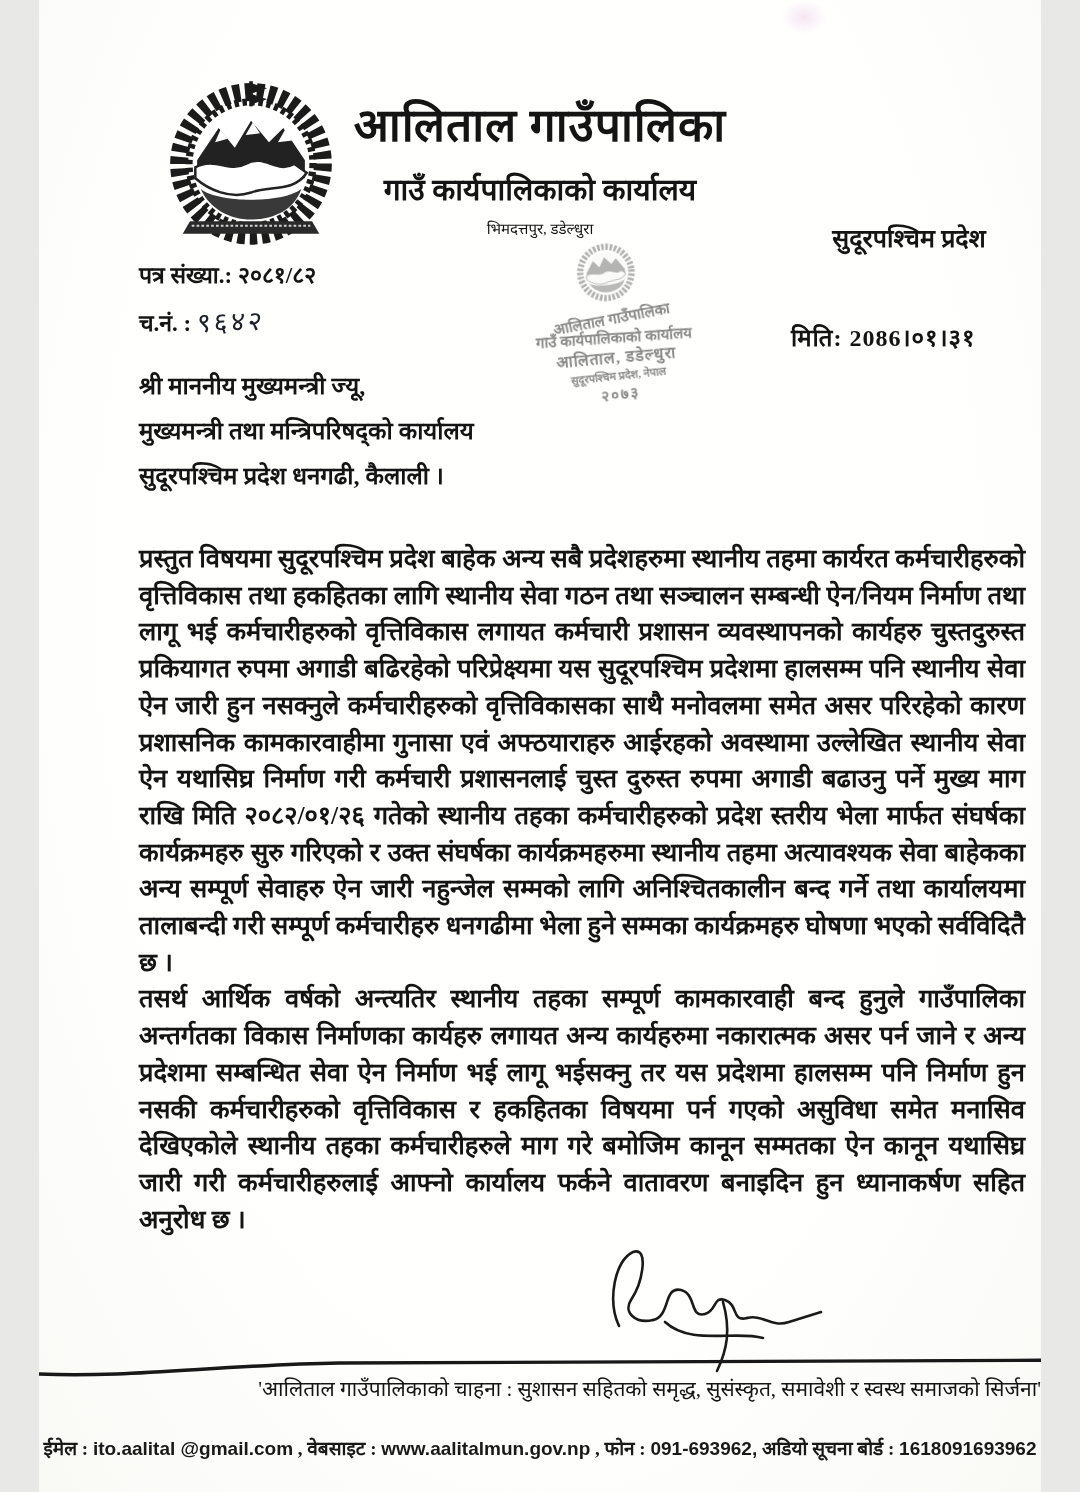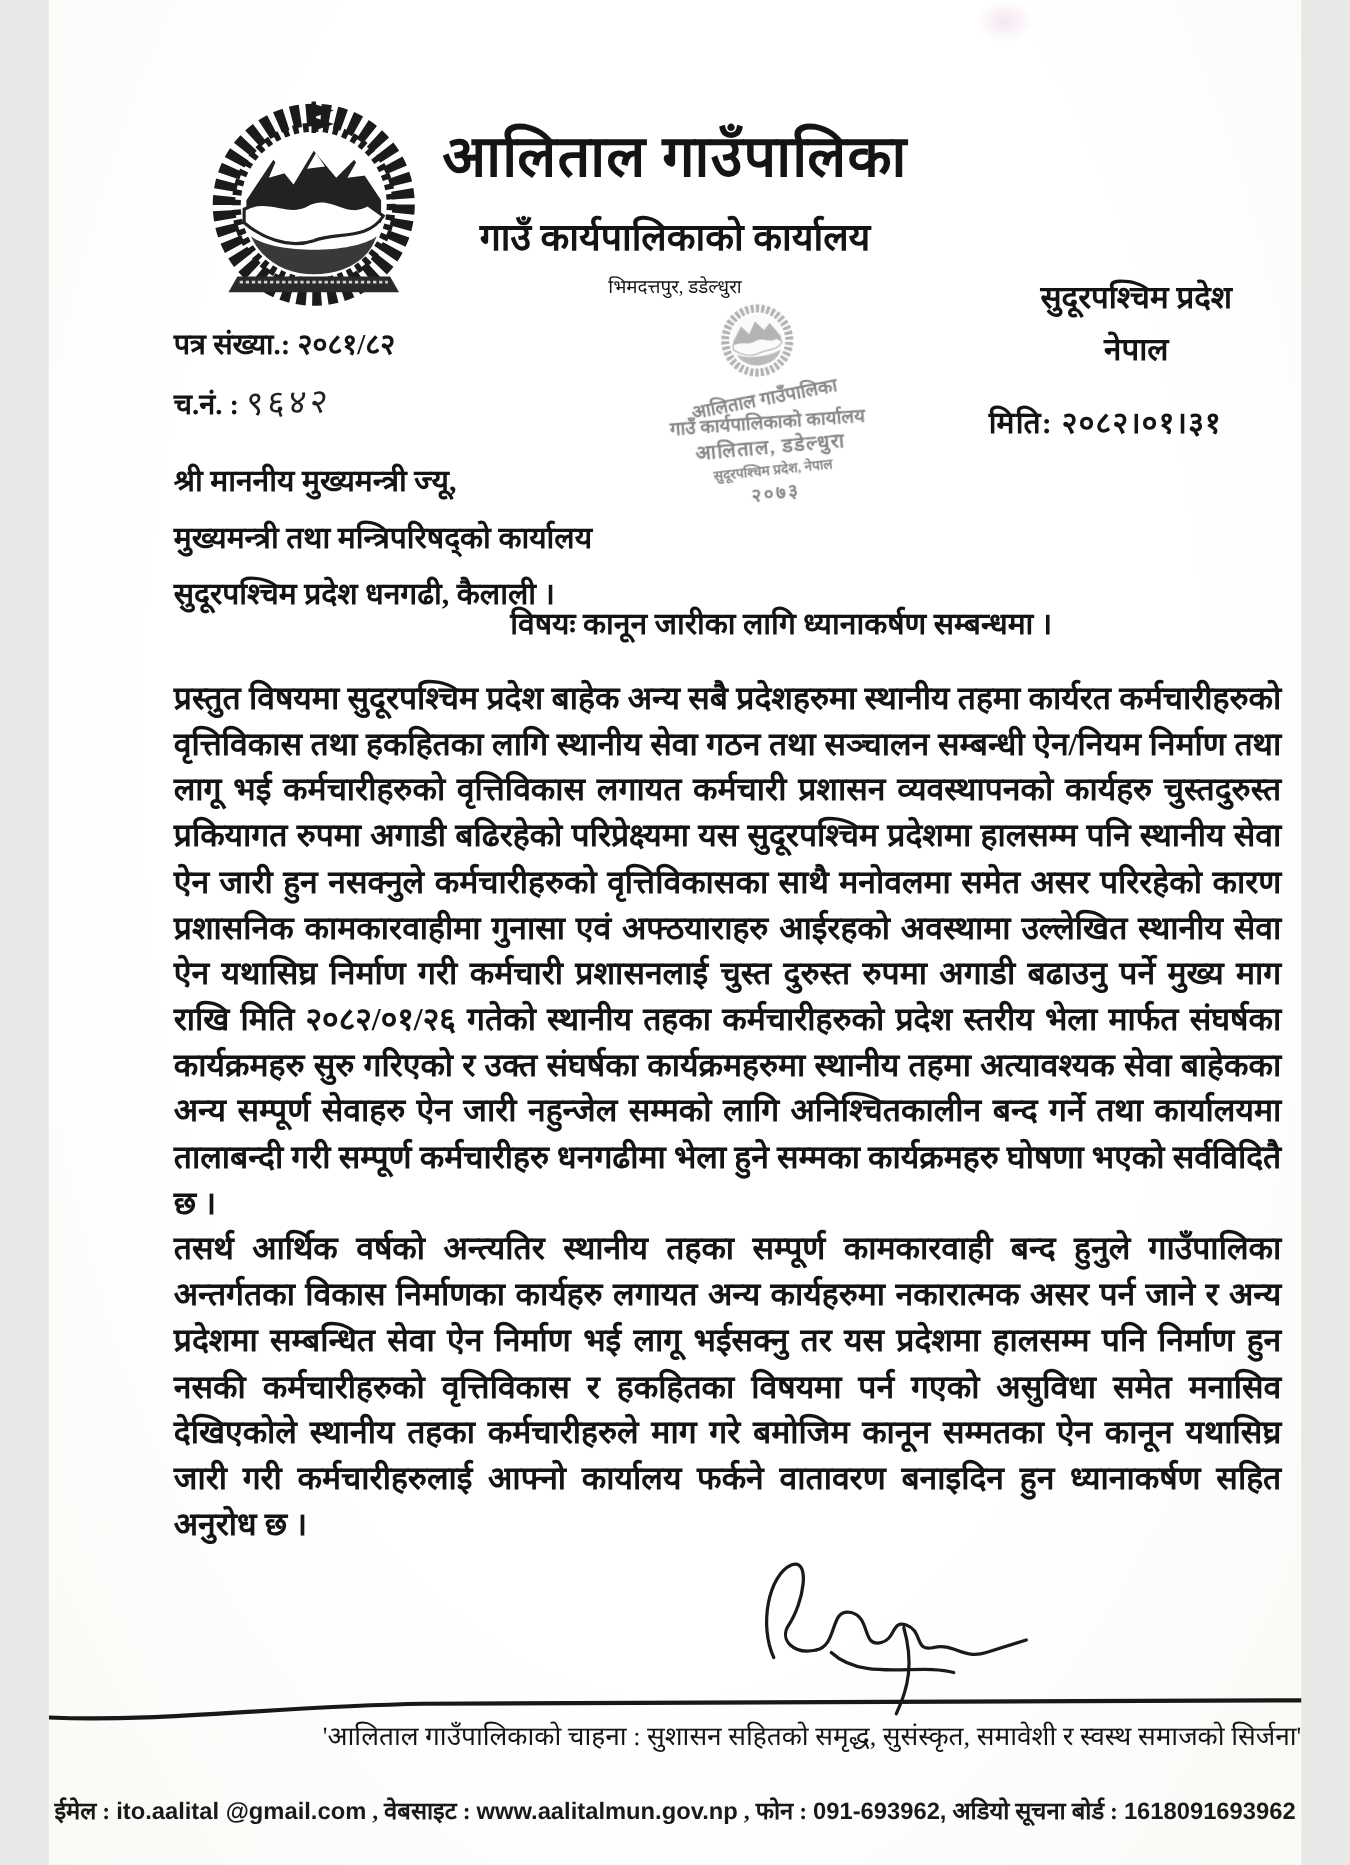--- a/index.html
+++ b/index.html
@@ -68,34 +68,33 @@
       <path d="M17,84.5 L83,84.5" stroke="#cfcfcf" stroke-width="1.2" stroke-dasharray="1.5 1.2"></path>
     </svg>
   </div>
 
   <div class="abs title">आलिताल गाउँपालिका</div>
   <div class="abs office">गाउँ कार्यपालिकाको कार्यालय</div>
   <div class="abs addr">भिमदत्तपुर, डडेल्धुरा</div>
 
   <div class="abs province">
     <div>सुदूरपश्चिम प्रदेश</div>
-    <div>नेपाल</div>
   </div>
 
   <div class="abs refline">
     <span>पत्र संख्या.:</span>
     <span>२०८१/८२</span>
   </div>
   <div class="abs chline">
     <span>च.नं. :</span>
     <span class="handwrit">९६४२</span>
   </div>
   <div class="abs dateline">
     <span>मिति:</span>
-    <span>२०८२।०१।३१</span>
+    <span>2086।०१।३१</span>
   </div>
 
   <div class="abs stamp">
     <svg width="66" height="66" viewBox="0 0 100 103" style="opacity:.65">
       <g fill="none" stroke="#6b6b6b">
         <circle cx="50" cy="50" r="40" stroke-width="10" stroke-dasharray="4 2.6"></circle>
       </g>
       <circle cx="50" cy="50" r="32" fill="#f4f4f2"></circle>
       <path d="M20,48 L32,30 L41,41 L50,26 L60,38 L68,30 L80,48 L80,58 L20,58 Z" fill="#6f6f6f"></path>
       <path d="M19,52 C30,46 38,55 47,50 C58,44 64,56 74,50 L81,55 C74,66 60,62 50,66 C38,70 26,64 19,58 Z" fill="#f4f4f2" stroke="#6f6f6f" stroke-width="1.4"></path>
@@ -107,21 +106,20 @@
     <div class="s-line l4">सुदूरपश्चिम प्रदेश, नेपाल</div>
     <div class="s-line l5">२०७३</div>
   </div>
 
   <div class="abs recipient">
     <div>श्री माननीय मुख्यमन्त्री ज्यू,</div>
     <div>मुख्यमन्त्री तथा मन्त्रिपरिषद्को कार्यालय</div>
     <div>सुदूरपश्चिम प्रदेश धनगढी, कैलाली ।</div>
   </div>
 
-  <div class="abs subject">विषयः कानून जारीका लागि ध्यानाकर्षण सम्बन्धमा ।</div>
 
   <div class="abs body-text">
     <p>प्रस्तुत विषयमा सुदूरपश्चिम प्रदेश बाहेक अन्य सबै प्रदेशहरुमा स्थानीय तहमा कार्यरत कर्मचारीहरुको वृत्तिविकास तथा हकहितका लागि स्थानीय सेवा गठन तथा सञ्चालन सम्बन्धी ऐन/नियम निर्माण तथा लागू भई कर्मचारीहरुको वृत्तिविकास लगायत कर्मचारी प्रशासन व्यवस्थापनको कार्यहरु चुस्तदुरुस्त प्रकियागत रुपमा अगाडी बढिरहेको परिप्रेक्ष्यमा यस सुदूरपश्चिम प्रदेशमा हालसम्म पनि स्थानीय सेवा ऐन जारी हुन नसक्नुले कर्मचारीहरुको वृत्तिविकासका साथै मनोवलमा समेत असर परिरहेको कारण प्रशासनिक कामकारवाहीमा गुनासा एवं अफ्ठयाराहरु आईरहको अवस्थामा उल्लेखित स्थानीय सेवा ऐन यथासिघ्र निर्माण गरी कर्मचारी प्रशासनलाई चुस्त दुरुस्त रुपमा अगाडी बढाउनु पर्ने मुख्य माग राखि मिति २०८२/०१/२६ गतेको स्थानीय तहका कर्मचारीहरुको प्रदेश स्तरीय भेला मार्फत संघर्षका कार्यक्रमहरु सुरु गरिएको र उक्त संघर्षका कार्यक्रमहरुमा स्थानीय तहमा अत्यावश्यक सेवा बाहेकका अन्य सम्पूर्ण सेवाहरु ऐन जारी नहुन्जेल सम्मको लागि अनिश्चितकालीन बन्द गर्ने तथा कार्यालयमा तालाबन्दी गरी सम्पूर्ण कर्मचारीहरु धनगढीमा भेला हुने सम्मका कार्यक्रमहरु घोषणा भएको सर्वविदितै छ ।</p>
     <p>तसर्थ आर्थिक वर्षको अन्त्यतिर स्थानीय तहका सम्पूर्ण कामकारवाही बन्द हुनुले गाउँपालिका अन्तर्गतका विकास निर्माणका कार्यहरु लगायत अन्य कार्यहरुमा नकारात्मक असर पर्न जाने र अन्य प्रदेशमा सम्बन्धित सेवा ऐन निर्माण भई लागू भईसक्नु तर यस प्रदेशमा हालसम्म पनि निर्माण हुन नसकी कर्मचारीहरुको वृत्तिविकास र हकहितका विषयमा पर्न गएको असुविधा समेत मनासिव देखिएकोले स्थानीय तहका कर्मचारीहरुले माग गरे बमोजिम कानून सम्मतका ऐन कानून यथासिघ्र जारी गरी कर्मचारीहरुलाई आफ्नो कार्यालय फर्कने वातावरण बनाइदिन हुन ध्यानाकर्षण सहित अनुरोध छ ।</p>
   </div>
 
   <div class="abs" style="left:566px;top:1238px;width:230px;height:135px;">
     <svg width="230" height="135" viewBox="0 0 230 135">
       <g fill="none" stroke="#1c1c1c" stroke-width="2.6" stroke-linecap="round">
         <path d="M14,88 C2,62 10,22 28,14 C44,8 38,44 26,62 C18,74 30,86 48,82"></path>

